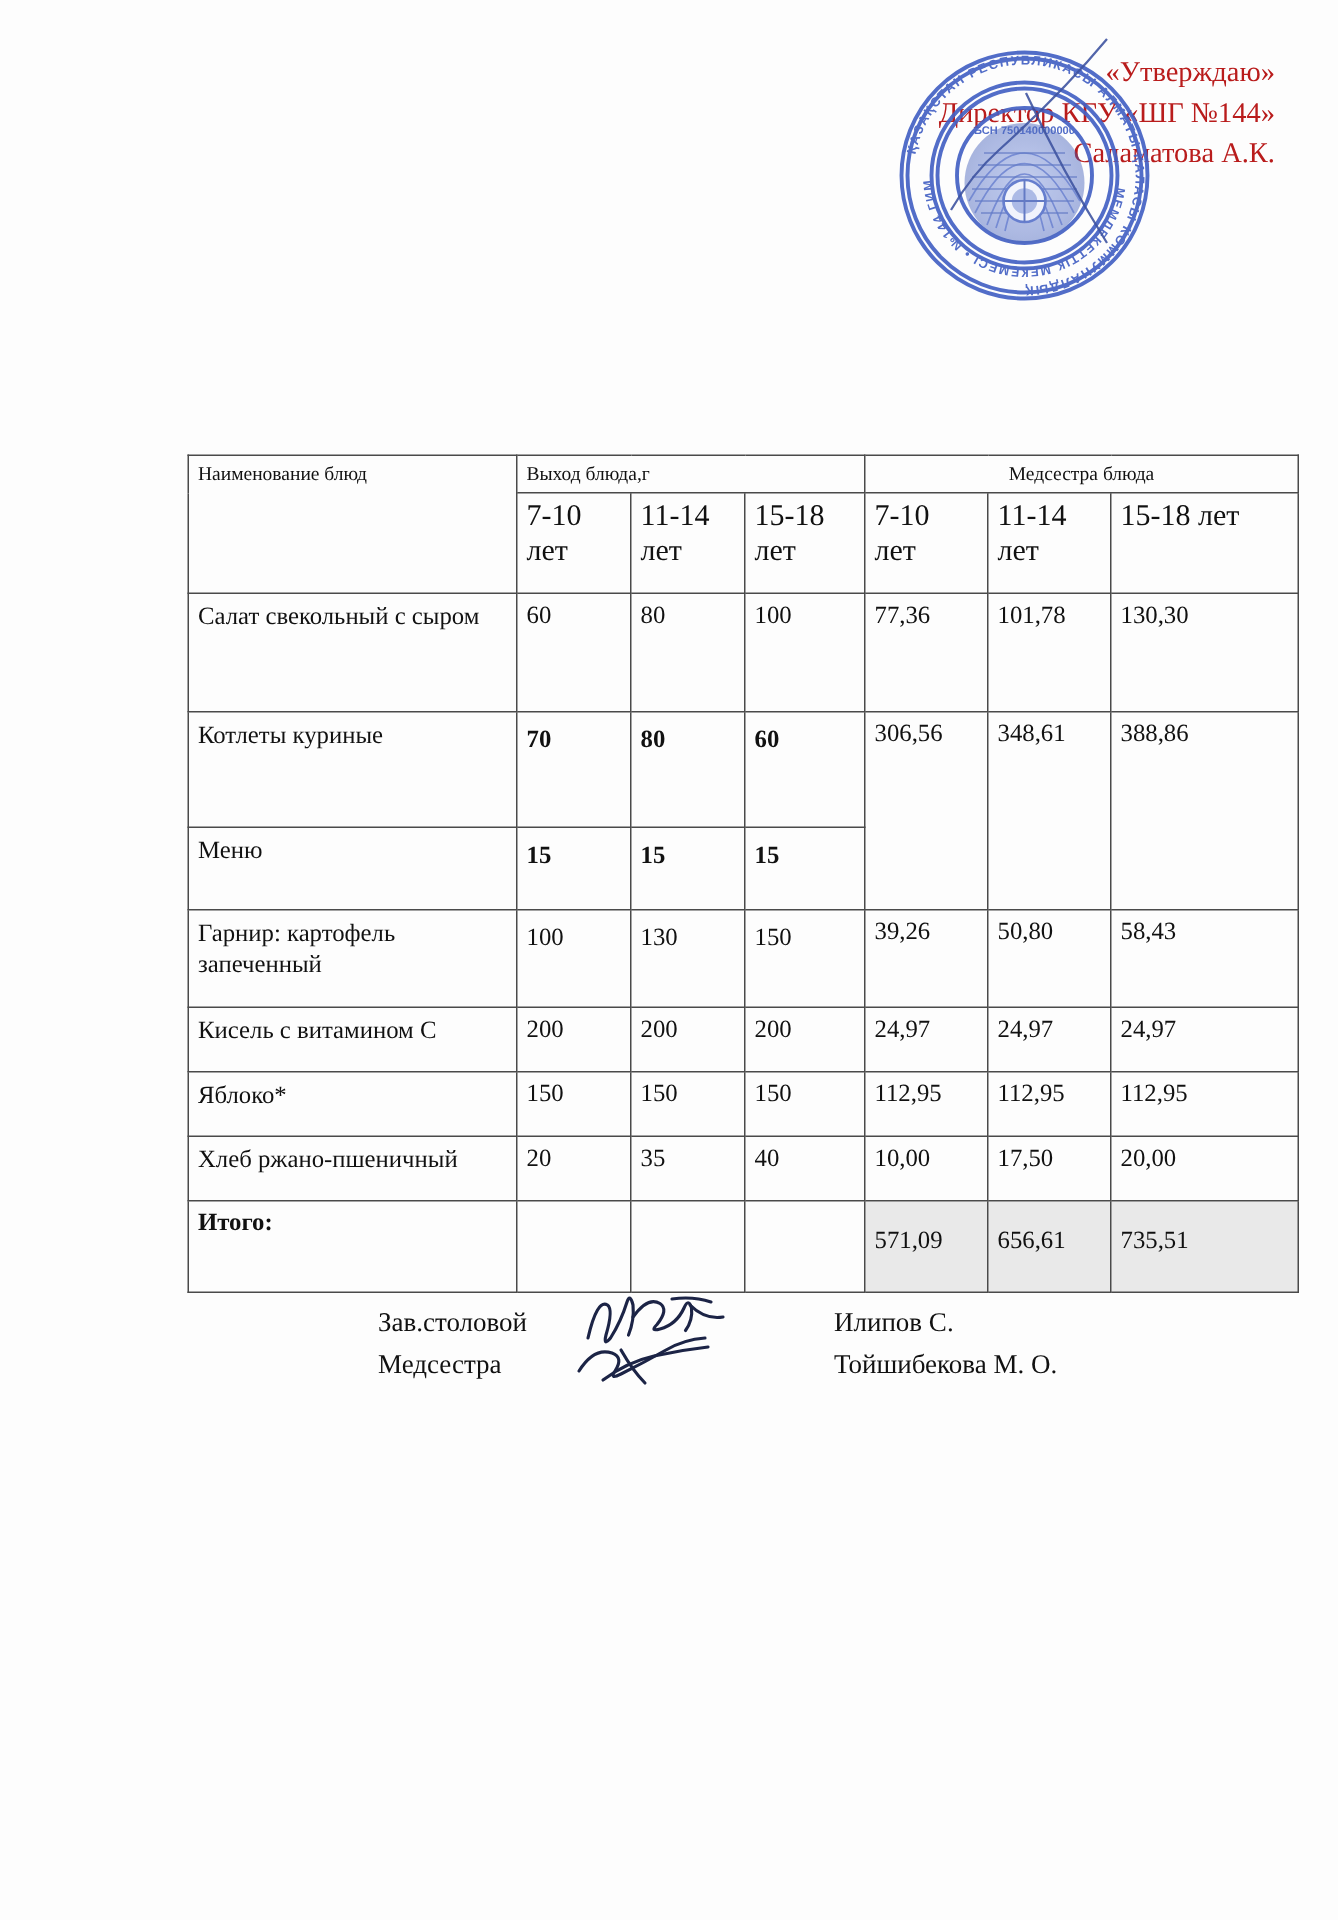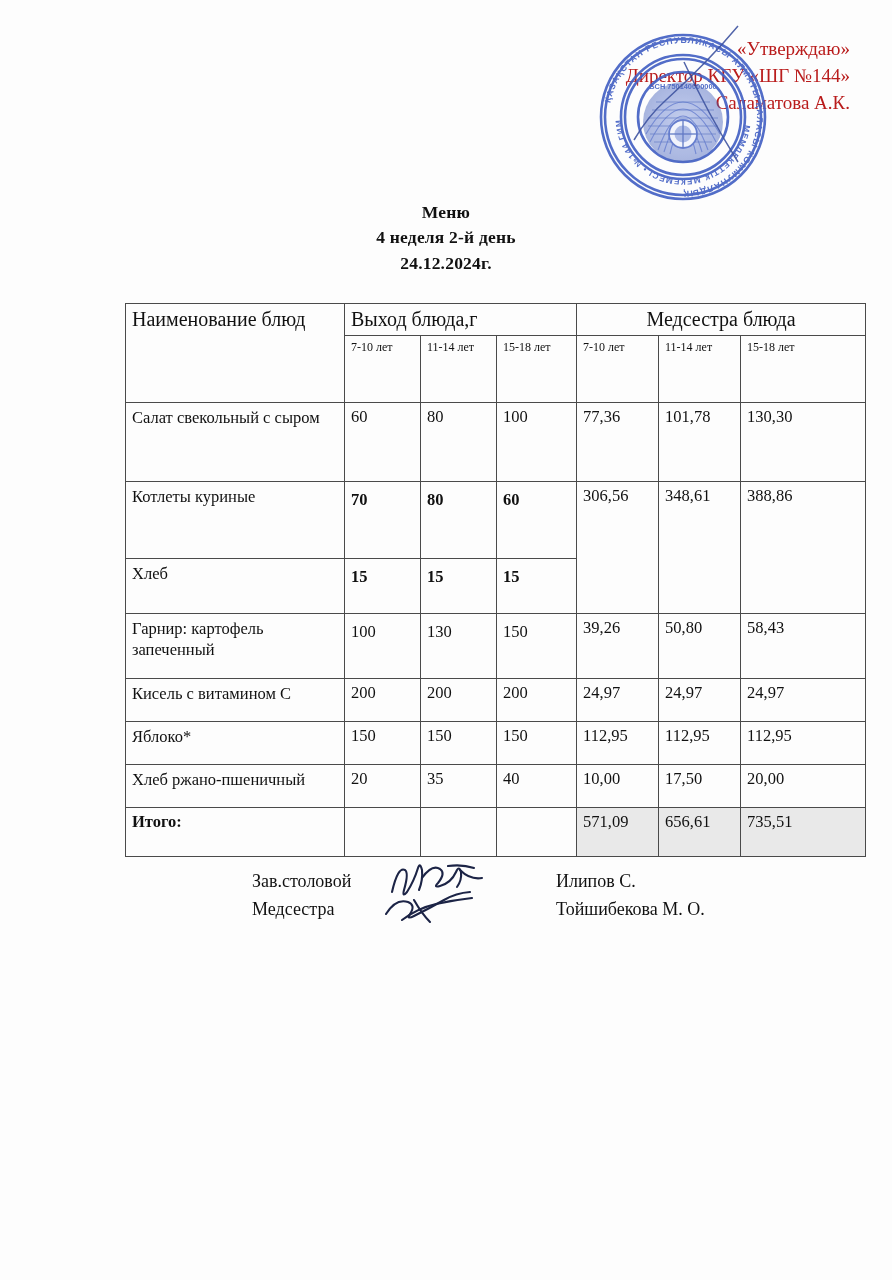--- a/index.html
+++ b/index.html
@@ -75,28 +75,28 @@
   table.menu th,
   table.menu td {
     border: 1px solid #4a4a4a;
     padding: 4px 6px;
     vertical-align: top;
     text-align: left;
     font-weight: normal;
   }
   .hdr-group {
     font-weight: bold;
-    font-size: 20px;
+    font-size: 13px;
     padding-top: 5px;
     padding-bottom: 5px;
   }
   .hdr-group.center { text-align: center; }
   .hdr-age {
     font-weight: bold;
-    font-size: 12px;
+    font-size: 20px;
     height: 58px;
     vertical-align: top;
   }
   .col-name { width: 219px; }
   .col-out  { width: 76px; }
   .col-out3 { width: 80px; }
   .col-cost { width: 82px; }
   .col-cost3{ width: 125px; }
 
   td.dish { line-height: 1.28; }
@@ -110,21 +110,21 @@
   tr.r-kisel td, tr.r-apple td, tr.r-bread td { height: 34px; }
   tr.r-total td { height: 40px; }
 
   tr.r-cutlet td.num, tr.r-sauce td.num { padding-top: 8px; font-weight: bold; }
   tr.r-garnish td.num { padding-top: 8px; }
   tr.r-kisel td.num, tr.r-apple td.num, tr.r-bread td.num { padding-top: 4px; }
 
   tr.r-total td.total-label { font-weight: bold; }
   tr.r-total td.total-val {
     background: #e9e9e9;
-    padding-top: 4px;
+    padding-top: 16px;
   }
   td.merged-cost { vertical-align: top; margin-left: 24px; }
 
   
   .signatures {
     position: absolute;
     top: 868px;
     left: 0;
     width: 892px;
     font-size: 18px;
@@ -212,25 +212,20 @@
         <path d="M95 98 L95 126"></path>
           <path d="M81 112 L109 112"></path>
       </g>
     </g>
     <g stroke="#2f4699" stroke-width="1.5" fill="none" opacity="0.9">
       <path d="M150 4 Q120 40 78 78 Q60 94 46 118"></path>
       <path d="M96 40 Q120 92 150 140"></path>
     </g>
   </svg>
 
-  <div class="title-block">
-    <div>Меню</div>
-    <div>4 неделя 2-й день</div>
-    <div>24.12.2024г.</div>
-  </div>
 
   <div class="table-wrap">
     <table class="menu">
       <colgroup>
         <col class="col-name">
           <col class="col-out">
           <col class="col-out">
           <col class="col-out3">
         <col class="col-cost">
           <col class="col-cost">
@@ -264,21 +259,21 @@
         <tr class="r-cutlet">
           <td class="dish">Котлеты куриные</td>
           <td class="num">70</td>
           <td class="num">80</td>
           <td class="num">60</td>
           <td class="cost merged-cost" rowspan="2">306,56</td>
           <td class="cost merged-cost" rowspan="2">348,61</td>
           <td class="cost merged-cost" rowspan="2">388,86</td>
         </tr>
         <tr class="r-sauce">
-          <td class="dish">Хлеб</td>
+          <td class="dish">Меню</td>
           <td class="num">15</td>
           <td class="num">15</td>
           <td class="num">15</td>
         </tr>
         <tr class="r-garnish">
           <td class="dish">Гарнир:  картофель запеченный</td>
           <td class="num">100</td>
           <td class="num">130</td>
           <td class="num">150</td>
           <td class="cost">39,26</td>

